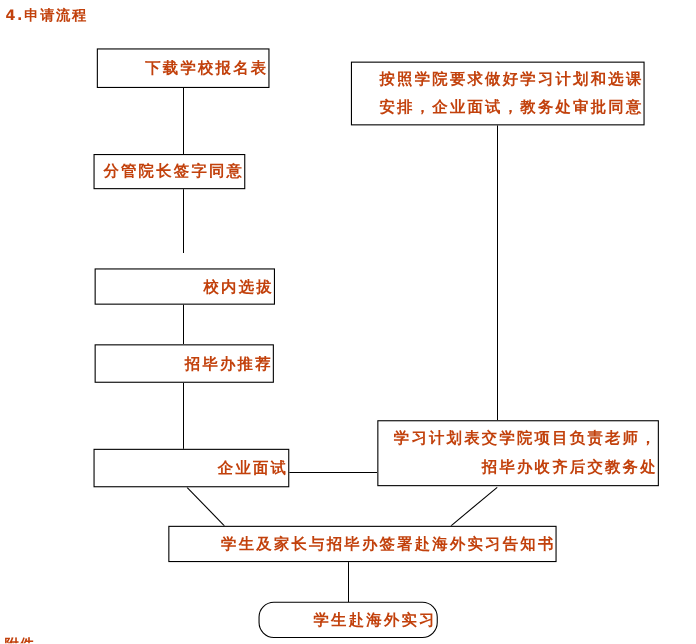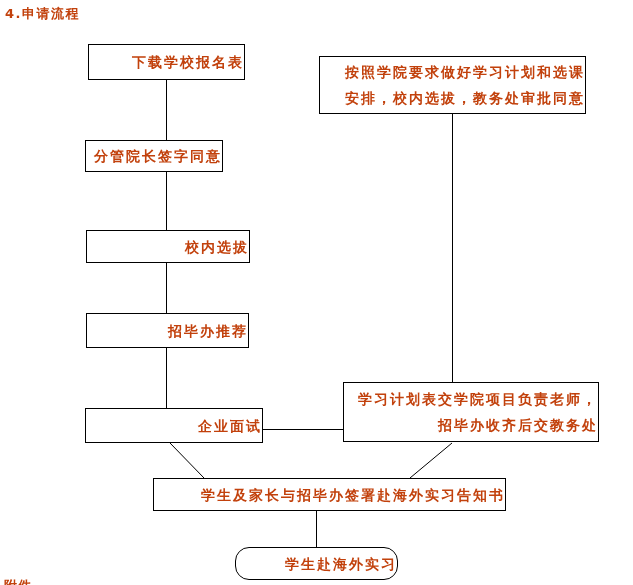--- a/index.html
+++ b/index.html
@@ -45,21 +45,21 @@
     font-size: 14px;
     letter-spacing: 2px;
     line-height: 26px;
     white-space: nowrap;
     font-weight: bold;
   }
   
   #n-download   { left: 88px;  top: 44px;  width: 157px; height: 36px; }
   #n-plan       { left: 319px; top: 44px;  width: 267px; height: 58px; margin-top: 12px; }
   #n-dean       { left: 85px;  top: 140px; width: 138px; height: 32px; }
-  #n-selection  { left: 86px;  top: 230px; width: 164px; height: 33px; }
+  #n-selection  { left: 86px;  top: 244px; width: 164px; height: 33px; }
   #n-recommend  { left: 86px;  top: 313px; width: 163px; height: 35px; }
   #n-interview  { left: 85px;  top: 408px; width: 178px; height: 35px; }
   #n-submit     { left: 343px; top: 382px; width: 256px; height: 60px; }
   #n-notice     { left: 153px; top: 478px; width: 353px; height: 33px; }
   #n-abroad     { left: 235px; top: 547px; width: 163px; height: 33px; border-radius: 14px; }
 
   .footer-clip {
     position: absolute;
     left: 4px;
     top: 577px;
@@ -87,21 +87,21 @@
     <line x1="452" y1="443" x2="410" y2="478" stroke="#000" stroke-width="1" shape-rendering="auto"></line>
     <line x1="316.5" y1="511" x2="316.5" y2="547" stroke="#000" stroke-width="1"></line>
   </svg>
 
   <div id="n-download" class="node">
     <span>下载学校报名表</span>
   </div>
 
   <div id="n-plan" class="node">
     <span>按照学院要求做好学习计划和选课</span>
-    <span>安排，校内选拔，教务处审批同意</span>
+    <span>安排，企业面试，教务处审批同意</span>
   </div>
 
   <div id="n-dean" class="node">
     <span>分管院长签字同意</span>
   </div>
 
   <div id="n-selection" class="node">
     <span>校内选拔</span>
   </div>
 

